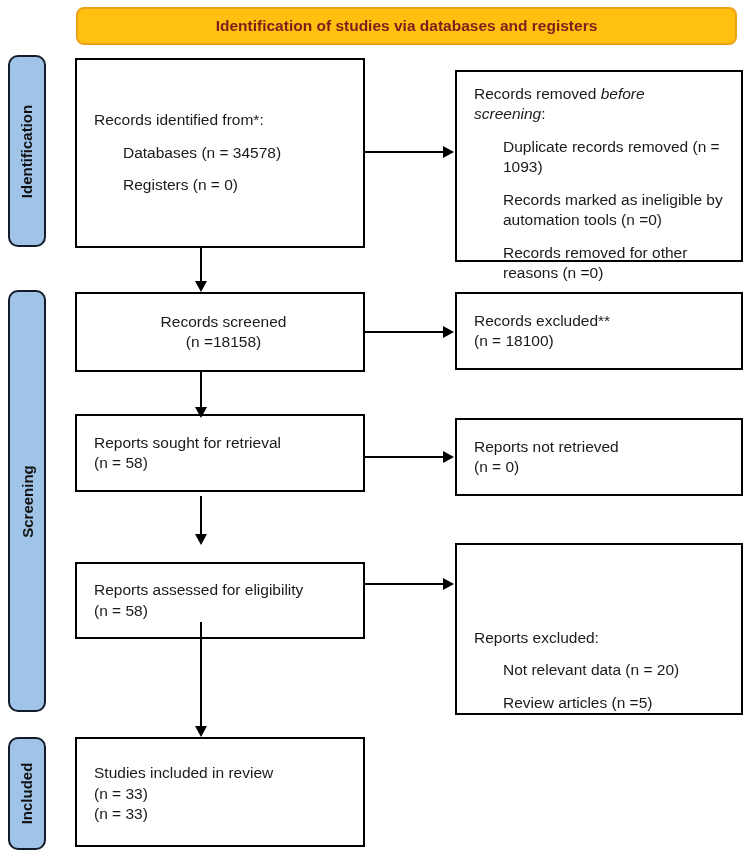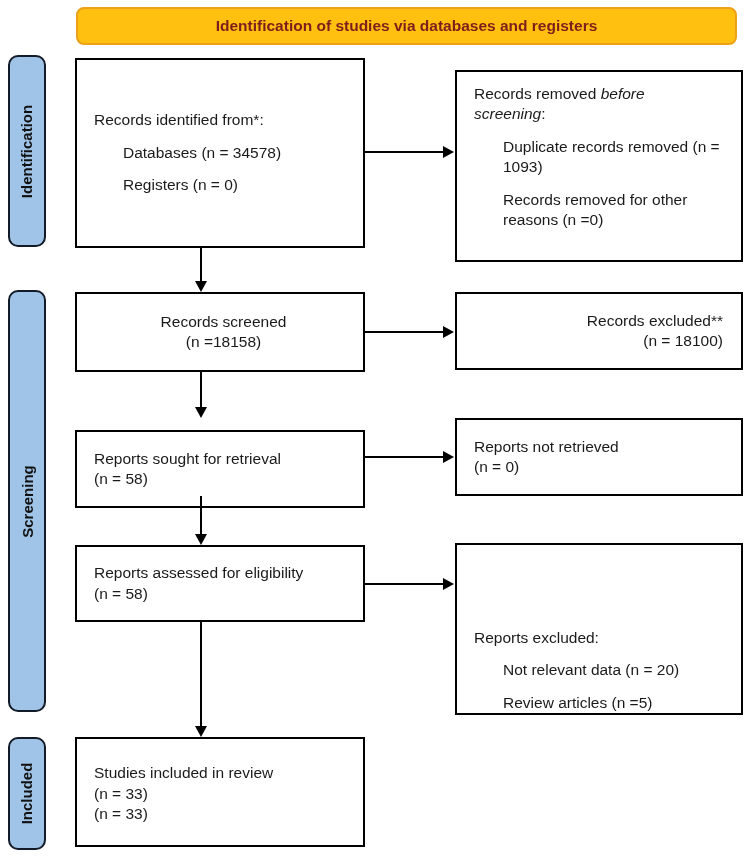--- a/index.html
+++ b/index.html
@@ -65,24 +65,24 @@
     line-height: 1.32;
     display: flex;
     flex-direction: column;
   }
   .box .line { display: block; }
   .box .indent { padding-left: 29px; margin-top: 12px; }
 
   #box-identified        { left: 75px;  top: 58px;  width: 290px; height: 190px; padding: 0 6px 0 17px; justify-content: center; }
   #box-removed           { left: 455px; top: 70px;  width: 288px; height: 192px; padding: 12px 14px 0 17px; }
   #box-screened          { left: 75px;  top: 292px; width: 290px; height: 80px;  padding: 0 10px 0 17px; justify-content: center; align-items: center; }
-  #box-records-excluded  { left: 455px; top: 292px; width: 288px; height: 78px;  padding: 0 18px 0 17px; justify-content: center; align-items: flex-end; }
-  #box-sought            { left: 75px;  top: 430px; width: 290px; height: 78px;  padding: 0 10px 0 17px; justify-content: center; }
+  #box-records-excluded  { left: 455px; top: 292px; width: 288px; height: 78px;  padding: 0 0 0 17px; justify-content: center; }
+  #box-sought            { left: 75px;  top: 414px; width: 290px; height: 78px;  padding: 0 10px 0 17px; justify-content: center; }
   #box-not-retrieved     { left: 455px; top: 418px; width: 288px; height: 78px;  padding: 0 3px 0 17px; justify-content: center; }
-  #box-assessed          { left: 75px;  top: 545px; width: 290px; height: 77px;  padding: 0 10px 0 17px; justify-content: center; }
+  #box-assessed          { left: 75px;  top: 562px; width: 290px; height: 77px;  padding: 0 10px 0 17px; justify-content: center; }
   #box-reports-excluded  { left: 455px; top: 543px; width: 288px; height: 172px; padding: 0 10px 0 17px; justify-content: flex-end; }
   #box-included          { left: 75px;  top: 737px; width: 290px; height: 110px; padding: 4px 10px 0 17px; justify-content: center; }
 
   #box-removed .title { max-width: 215px; }
 
   
   .varrow {
     position: absolute;
     width: 2px;
     background: var(--arrow);
@@ -141,20 +141,21 @@
 
   <div class="box" id="box-identified">
     <div class="line">Records identified from*:</div>
     <div class="line indent">Databases (n = 34578)</div>
     <div class="line indent">Registers (n = 0)</div>
   </div>
 
   <div class="box" id="box-removed">
     <div class="line title"><span>Records removed </span><span class="italic">before screening</span><span>:</span></div>
     <div class="line indent">Duplicate records removed (n = 1093)</div>
+    <div class="line indent">Records marked as ineligible by automation tools (n =0)</div>
     <div class="line indent">Records removed for other reasons (n =0)</div>
   </div>
 
   <div class="box" id="box-screened">
     <div class="line">Records screened</div>
     <div class="line">(n =18158)</div>
   </div>
 
   <div class="box" id="box-records-excluded">
     <div class="line">Records excluded**</div>

